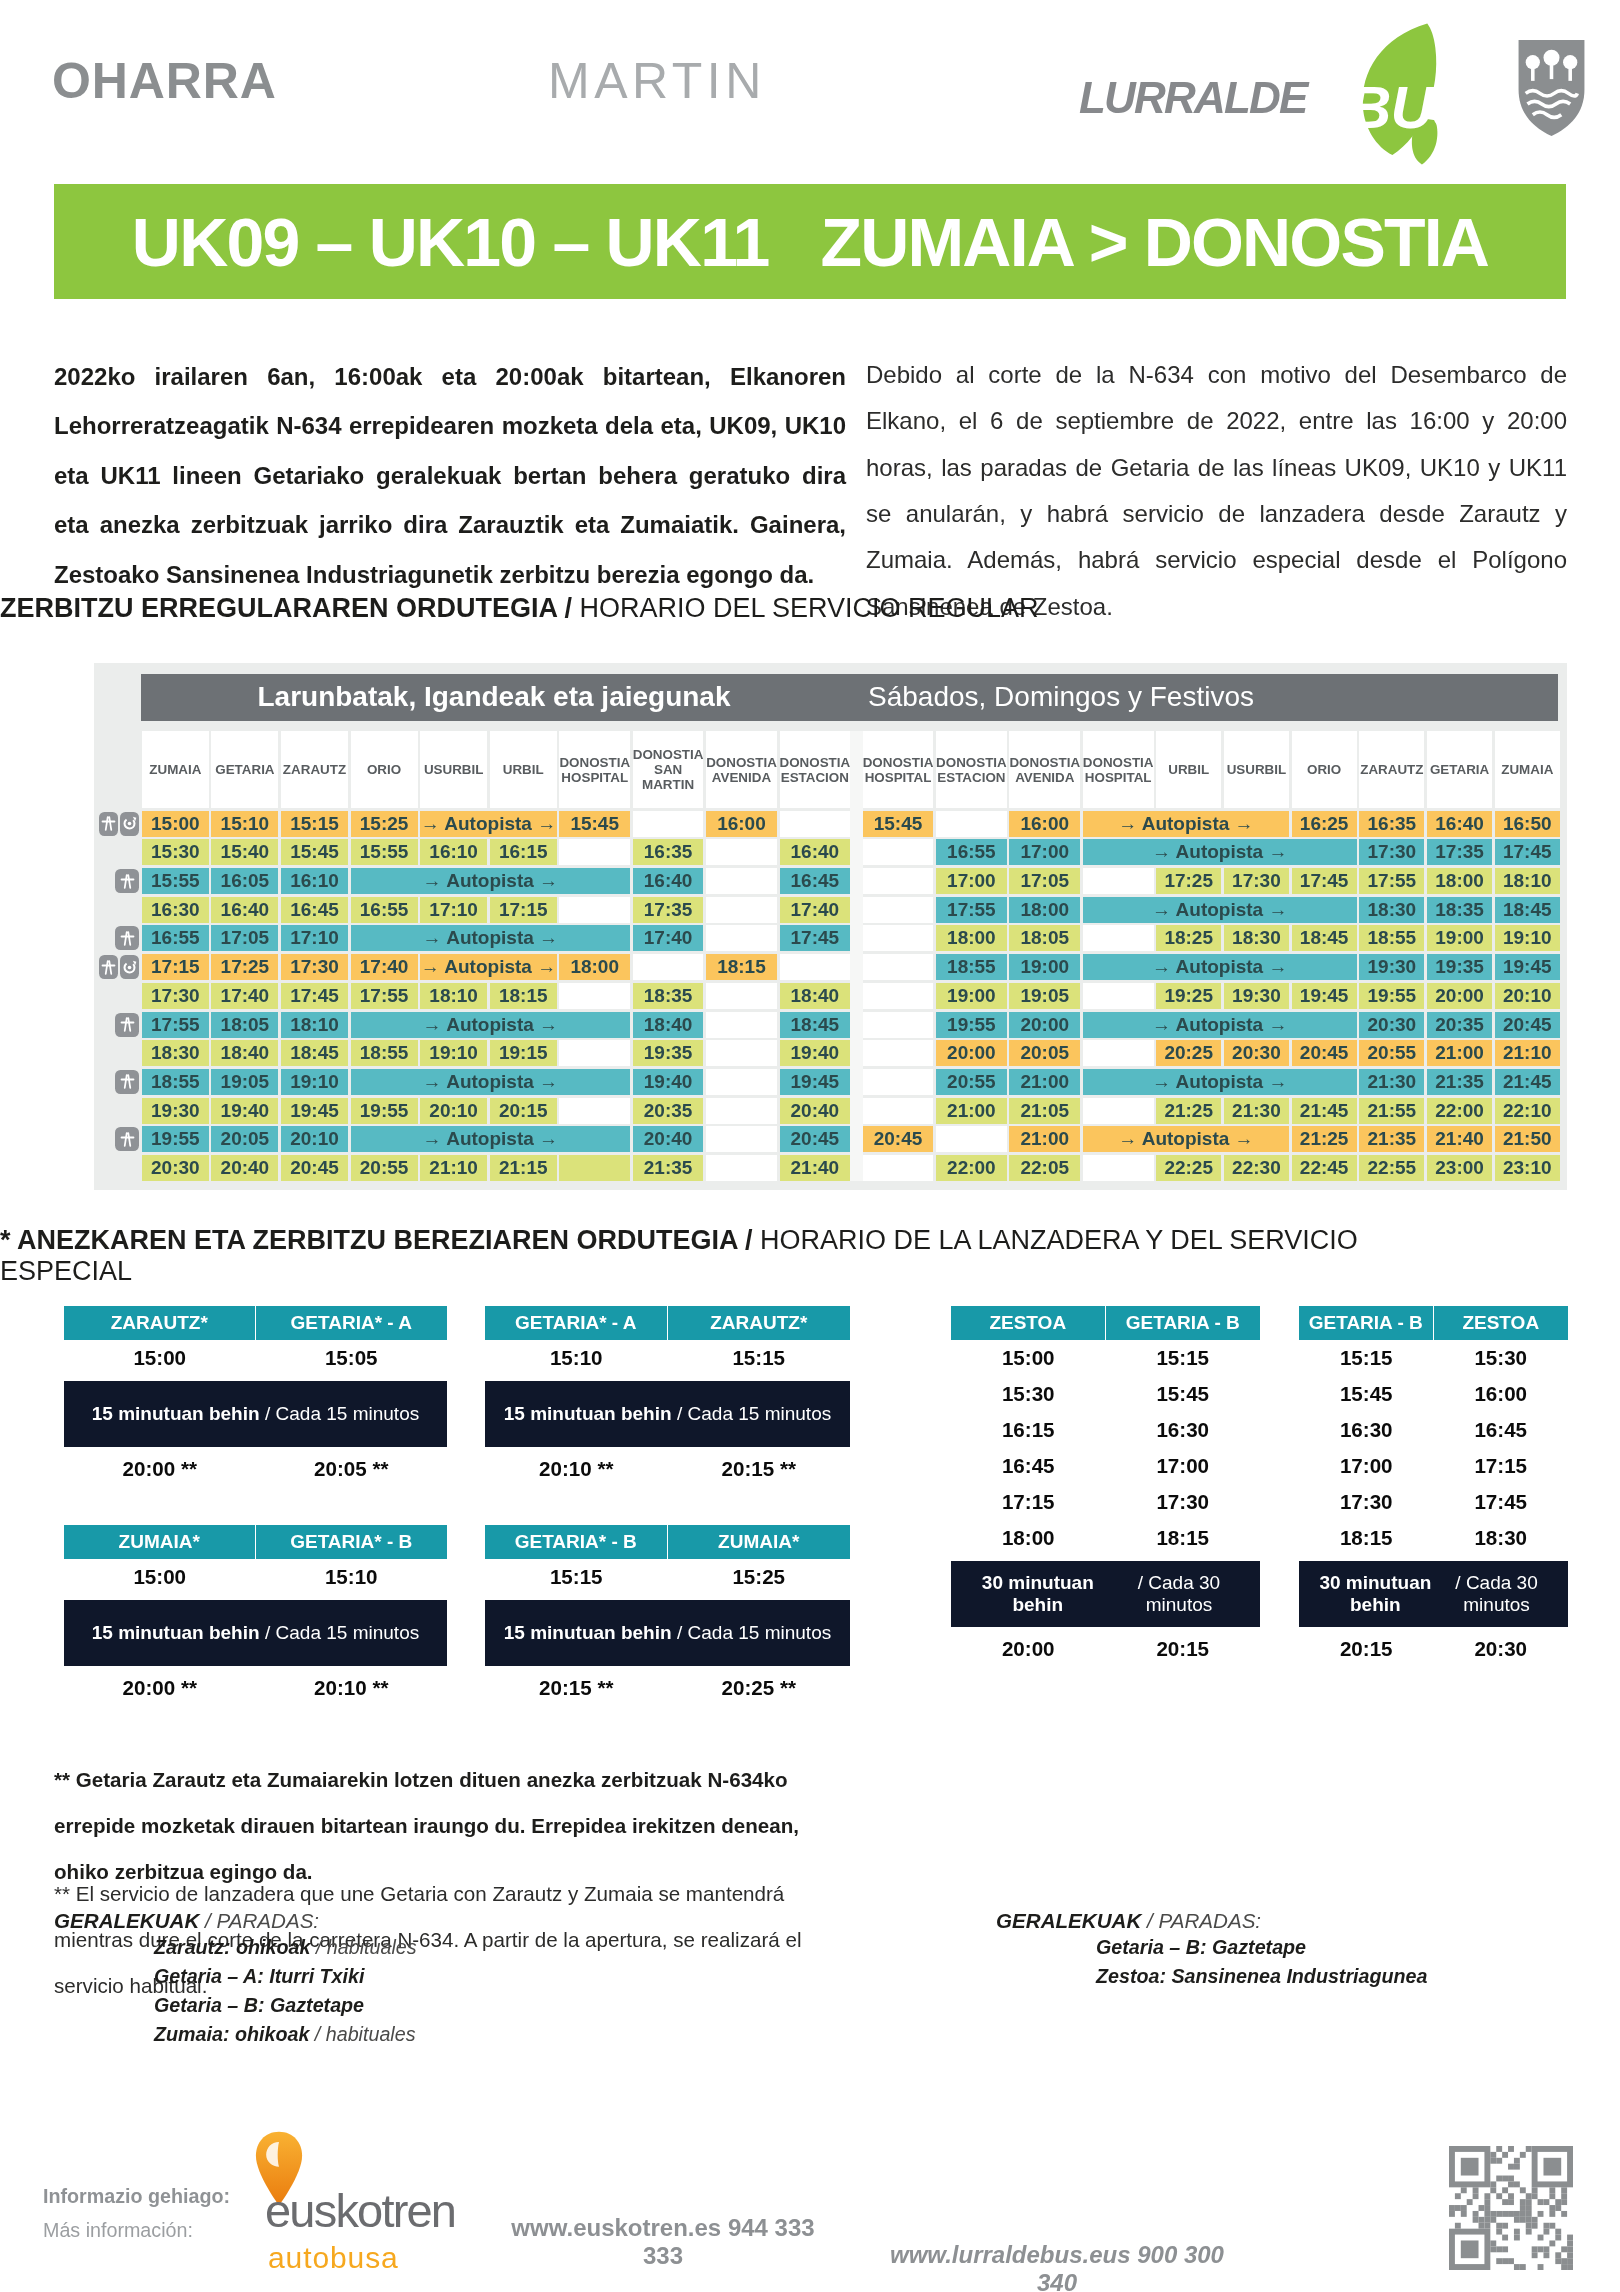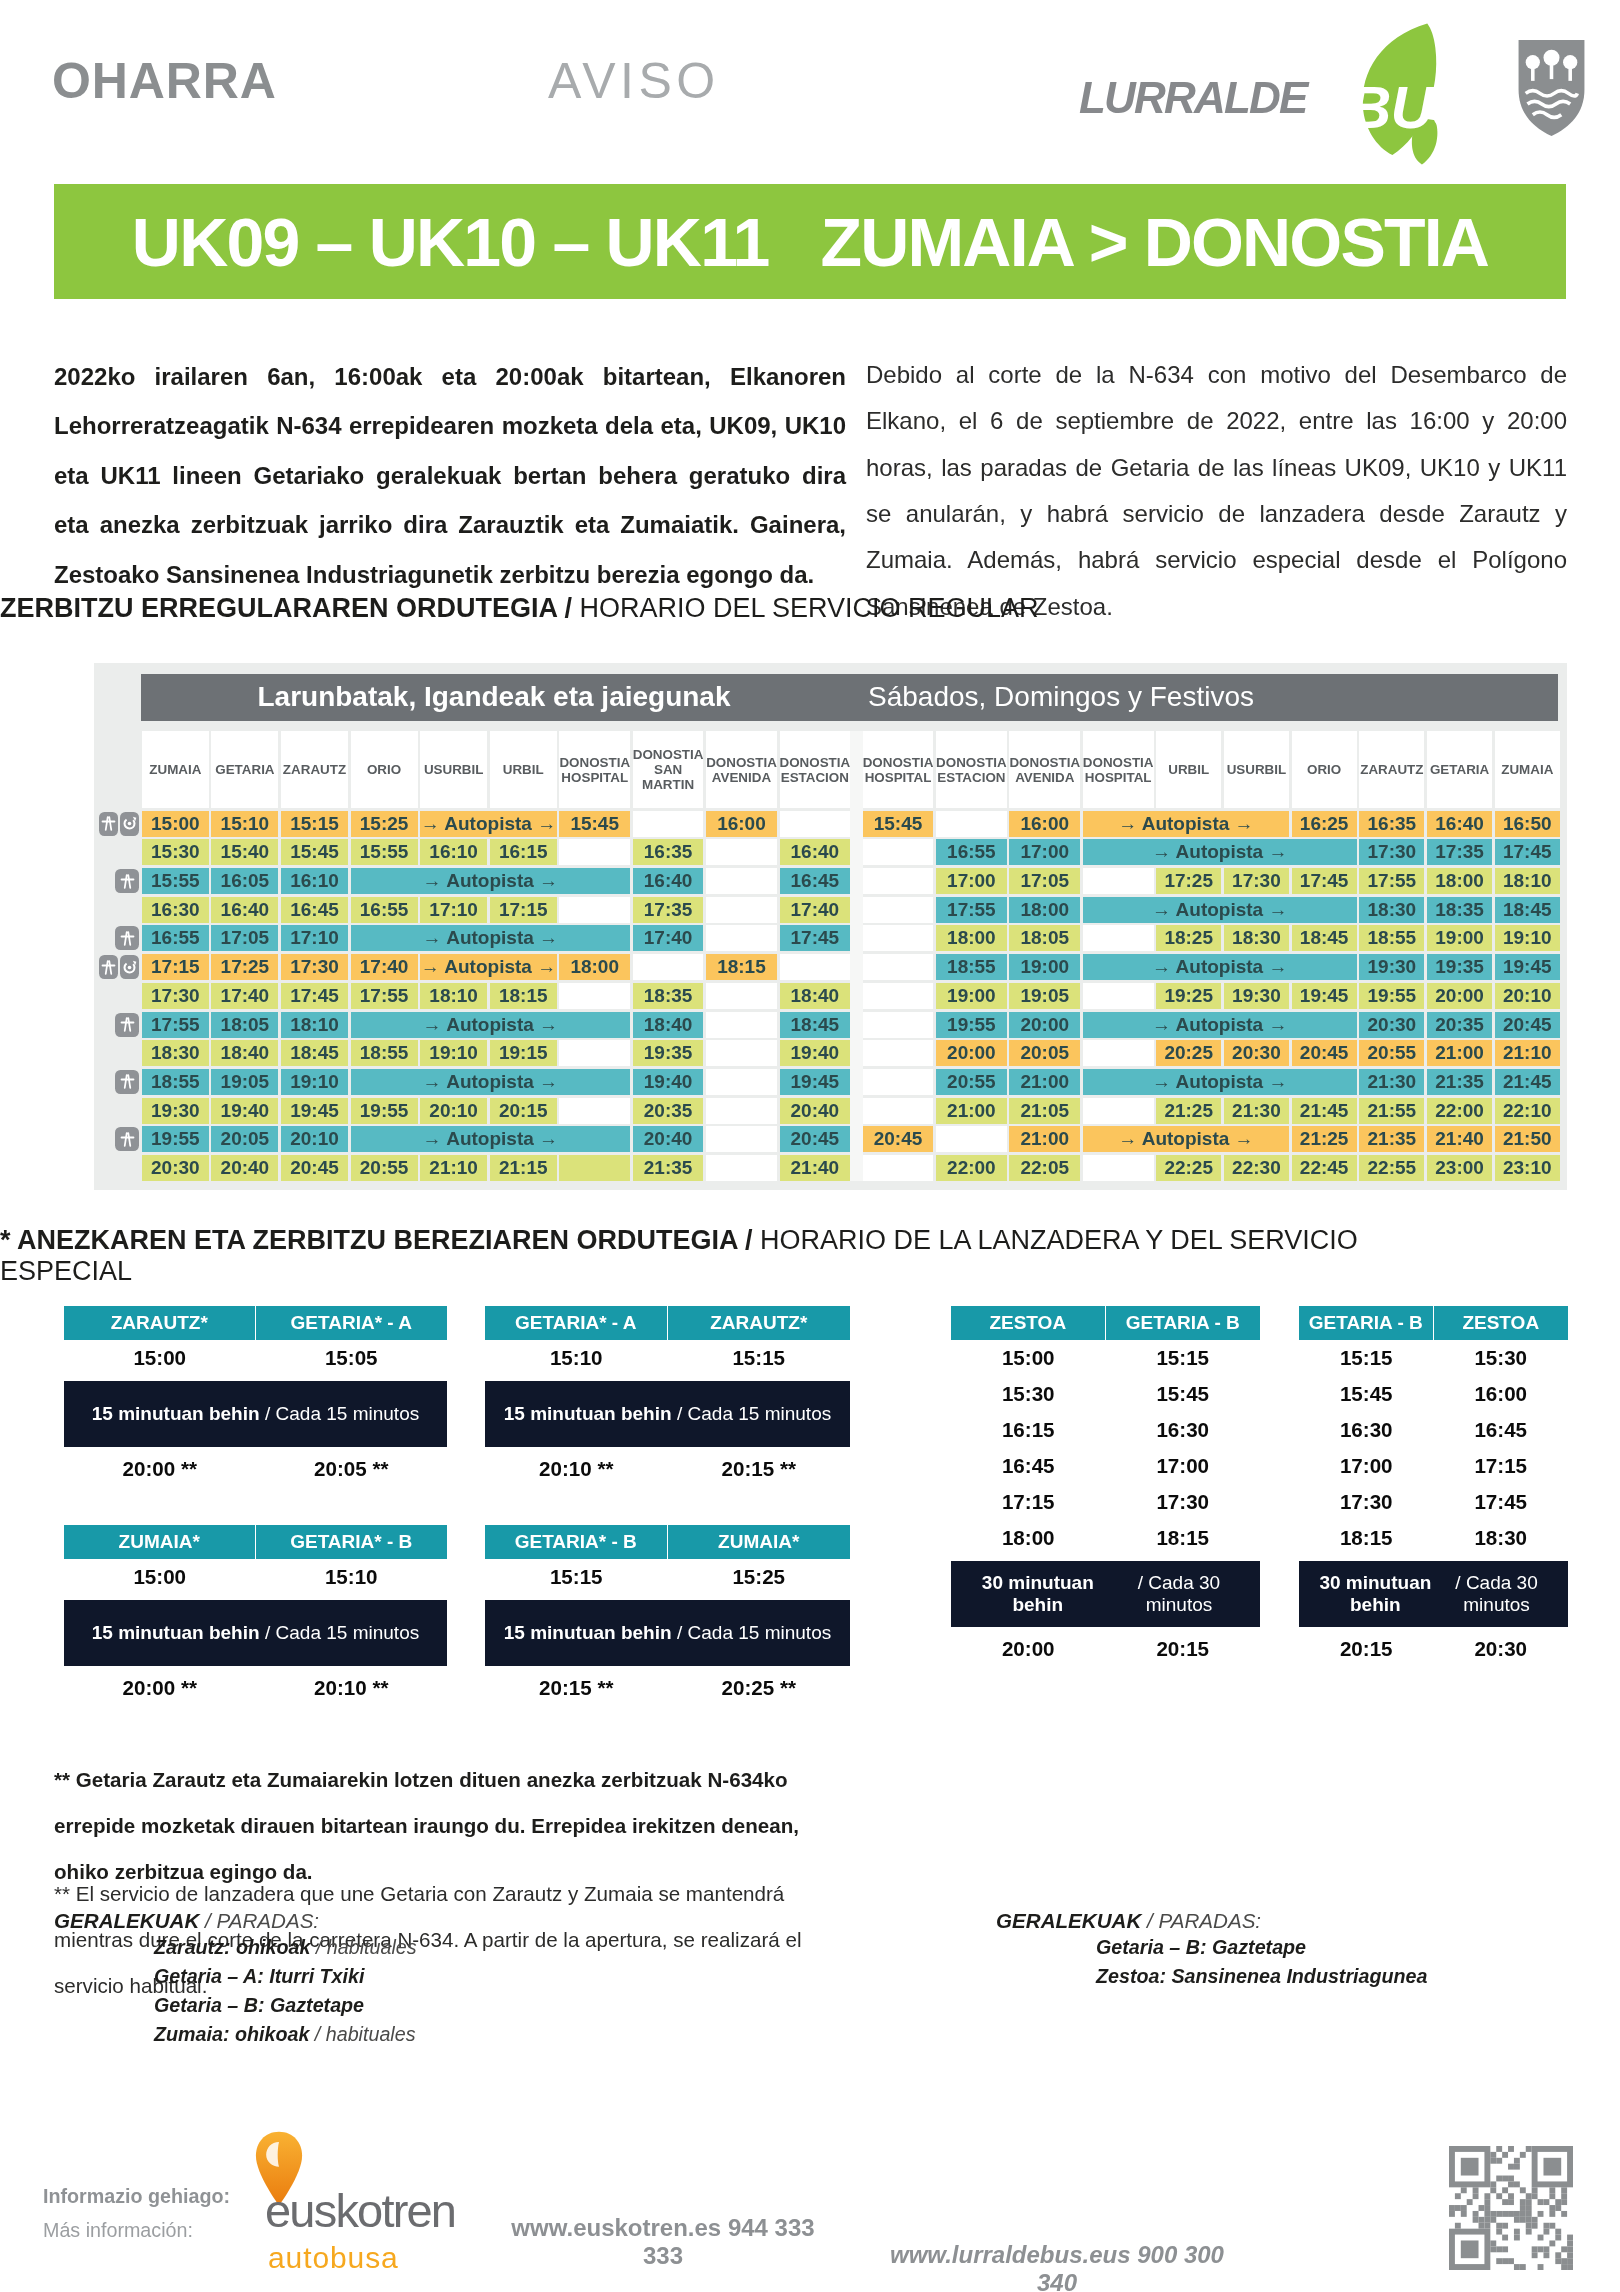--- a/index.html
+++ b/index.html
@@ -83,21 +83,21 @@
   .contact-c{left:502px;top:2214px;width:322px;text-align:center;font-size:24px;font-weight:700;color:#8d9093;}
   .contact-r{left:887px;top:2212px;width:340px;text-align:center;font-size:24px;font-weight:700;font-style:italic;color:#8d9093;margin-top:29px;}
   .qr{left:1449px;top:2146px;}
 </style>
 </head>
 <body>
 
 <div class="page">
 
   <div class="abs oharra">OHARRA</div>
-  <div class="abs aviso">AVISO</div>
+  <div class="abs aviso">MARTIN</div>
 
   <div class="abs brand">
     <span class="leaf">
       <svg width="161" height="142" viewBox="0 0 120 105">
         <path d="M74 0 C40 10 24 36 26 62 C27 78 36 92 48 98 C70 84 84 50 80 18 C79 10 77 4 74 0 Z" fill="#8dc63f"></path>
         <path d="M66 70 C60 88 62 100 70 105 C80 98 84 84 80 72 Z" fill="#8dc63f"></path>
       </svg>
     </span>
     <span class="gray">LURRALDE</span>
     <span class="bus">BUS</span>

